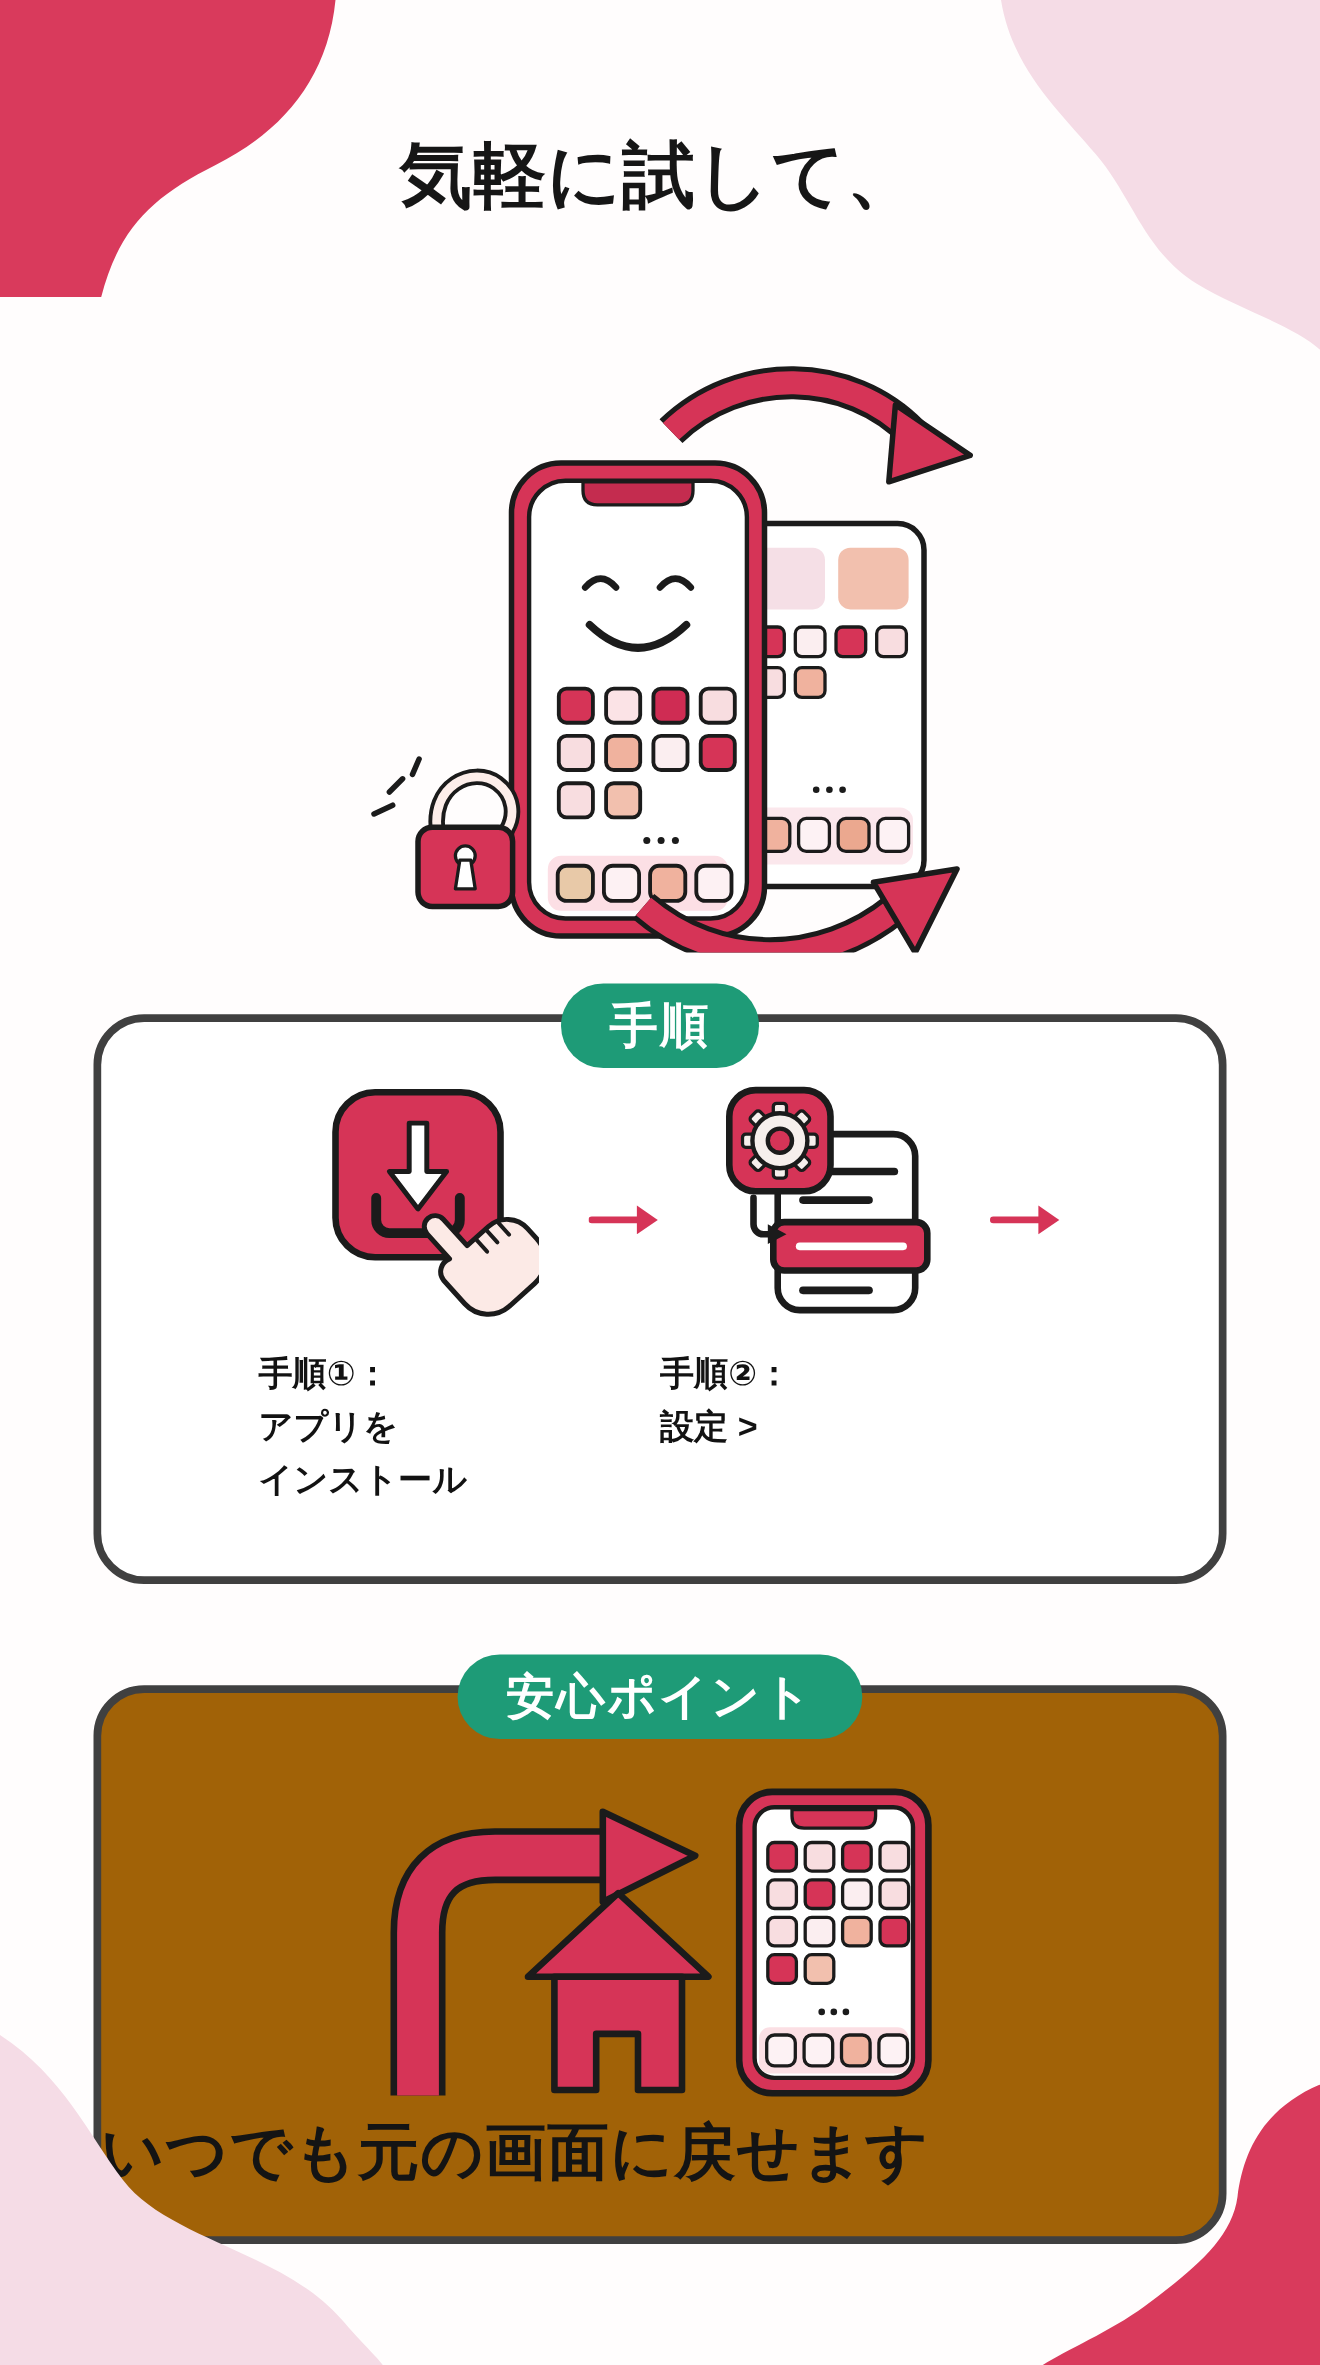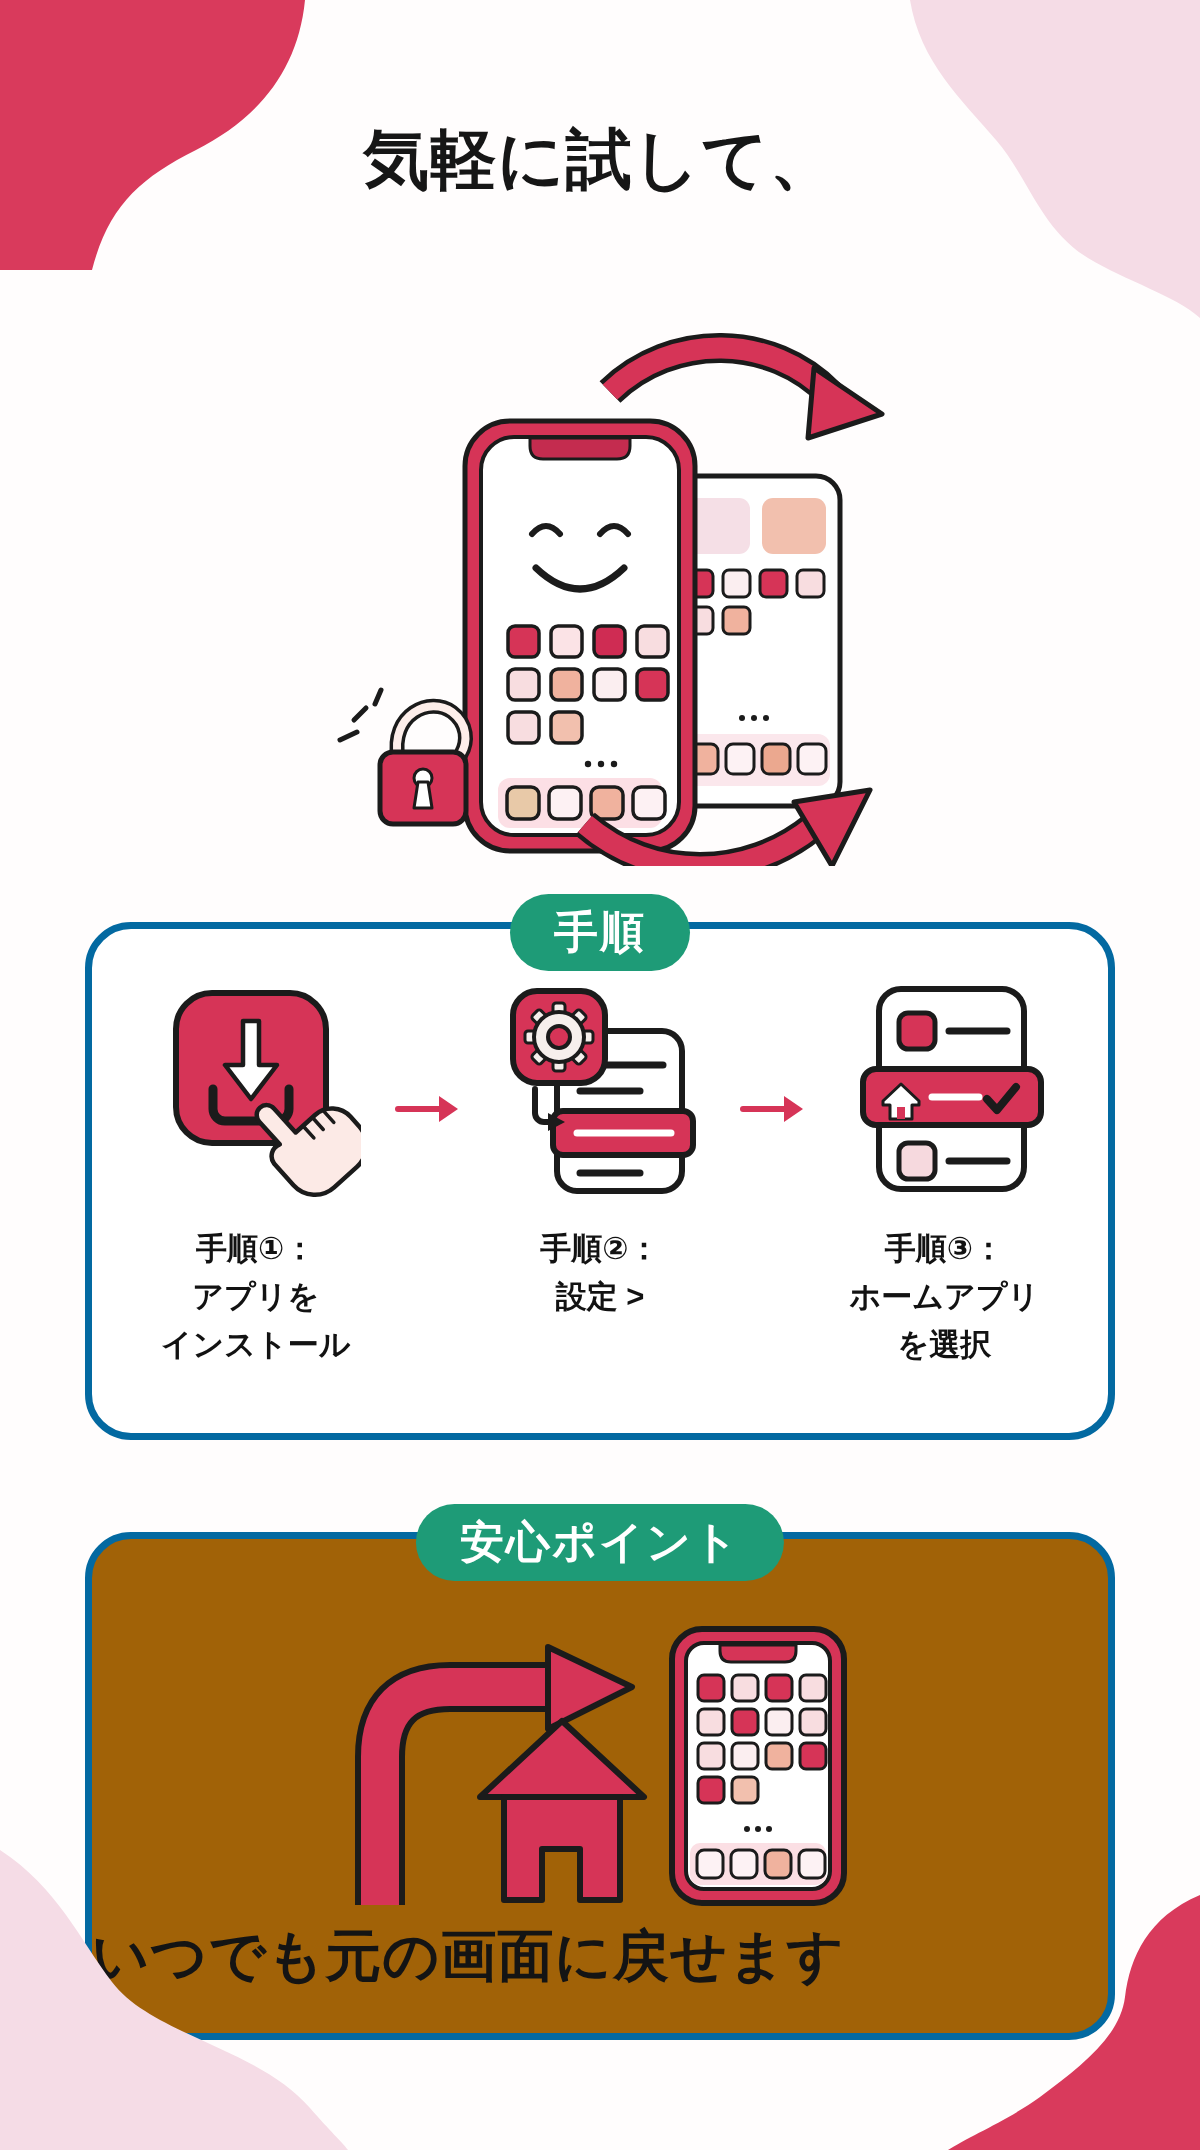--- a/index.html
+++ b/index.html
@@ -22,39 +22,39 @@
     text-align:center;
     font-size:66px;font-weight:700;line-height:1.45;
     letter-spacing:1px;color:#161616;z-index:2;
   }
 
   .hero{position:absolute;top:326px;left:50%;transform:translateX(-50%);z-index:2;}
 
   .panel{
     position:absolute;left:85px;width:1030px;
     box-sizing:border-box;
-    border:7px solid #0369a1;border-radius:46px;
+    border:7px solid #404040;border-radius:46px;
     background:#ffffff;z-index:3;
   }
   #steps-panel{top:922px;height:518px;}
   #safety-panel{top:1532px;height:508px;background:#a16207;}
 
   .pill{
     position:absolute;top:-35px;left:50%;transform:translateX(-50%);
     background:#1e9b77;color:#ffffff;
     font-size:44px;font-weight:800;letter-spacing:2px;
     padding:9px 44px;border-radius:46px;white-space:nowrap;
     z-index:5;
   }
 
   .steps-row{
     display:flex;justify-content:center;align-items:flex-start;
     padding:44px 24px 0 24px;
   }
-  .step{width:300px;text-align:center;}
+  .step{width:300px;text-align:left;}
   .step-icon{display:block;margin:0 auto;}
   .step-text{
     margin-top:12px;
     font-size:31px;font-weight:700;line-height:1.55;color:#121212;
   }
   .flow-arrow{margin-top:118px;flex:0 0 auto;}
 
   .safety-illustration{display:block;margin:58px auto 0 auto;}
   .safety-caption{
     text-align:left;font-size:56px;font-weight:800;
@@ -217,41 +217,20 @@
         <div>手順②：</div>
         <div>設定 &gt;</div>
       </div>
     </div>
 
     <svg class="flow-arrow" width="65" height="36" viewBox="0 0 65 36">
       <line x1="3" y1="18" x2="46" y2="18" stroke="#d63457" stroke-width="6" stroke-linecap="round"></line>
       <polygon points="44,5 63,18 44,31" fill="#d63457"></polygon>
     </svg>
 
-    <div class="step">
-      <svg class="step-icon" width="210" height="240" viewBox="0 0 210 240">
-        <rect x="40" y="16" width="145" height="200" rx="22" fill="#ffffff" stroke="#1b1b1b" stroke-width="6"></rect>
-        <rect x="60" y="40" width="36" height="36" rx="9" fill="#d63457" stroke="#1b1b1b" stroke-width="5"></rect>
-        <line x1="110" y1="58" x2="168" y2="58" stroke="#1b1b1b" stroke-width="7" stroke-linecap="round"></line>
-        <rect x="24" y="96" width="178" height="56" rx="13" fill="#d63457" stroke="#1b1b1b" stroke-width="6"></rect>
-        <g>
-          <path d="M44,128 L62,111 L80,128 L80,132 L73,132 L73,146 L51,146 L51,132 L44,132 Z" fill="#ffffff" stroke="#1b1b1b" stroke-width="3" stroke-linejoin="round"></path>
-          <rect x="58" y="134" width="8" height="12" fill="#d63457"></rect>
-        </g>
-        <line x1="93" y1="124" x2="140" y2="124" stroke="#ffffff" stroke-width="7" stroke-linecap="round"></line>
-        <path d="M148,126 l10,11 l19,-23" fill="none" stroke="#1b1b1b" stroke-width="8" stroke-linecap="round" stroke-linejoin="round"></path>
-        <rect x="60" y="170" width="36" height="36" rx="9" fill="#f6d9de" stroke="#1b1b1b" stroke-width="5"></rect>
-        <line x1="110" y1="188" x2="168" y2="188" stroke="#1b1b1b" stroke-width="7" stroke-linecap="round"></line>
-      </svg>
-      <div class="step-text">
-        <div>手順③：</div>
-        <div>ホームアプリ</div>
-        <div>を選択</div>
-      </div>
-    </div>
 
   </div>
 </div>
 
 <div class="panel" id="safety-panel">
   <div class="pill">安心ポイント</div>
 
   <svg class="safety-illustration" width="560" height="310" viewBox="0 0 560 310">
     <g>
       <path d="M60,308 L60,160 Q60,90 130,90 L232,90" fill="none" stroke="#1b1b1b" stroke-width="50"></path>

